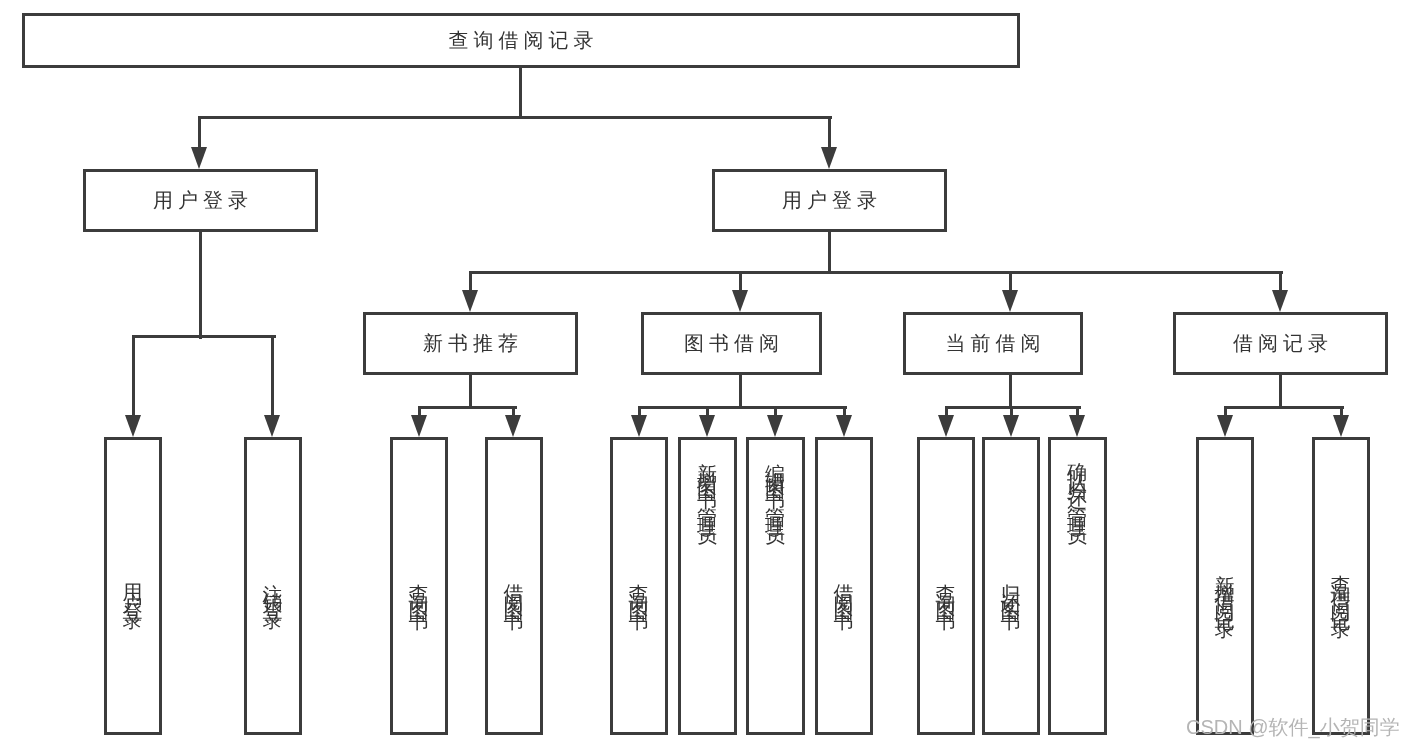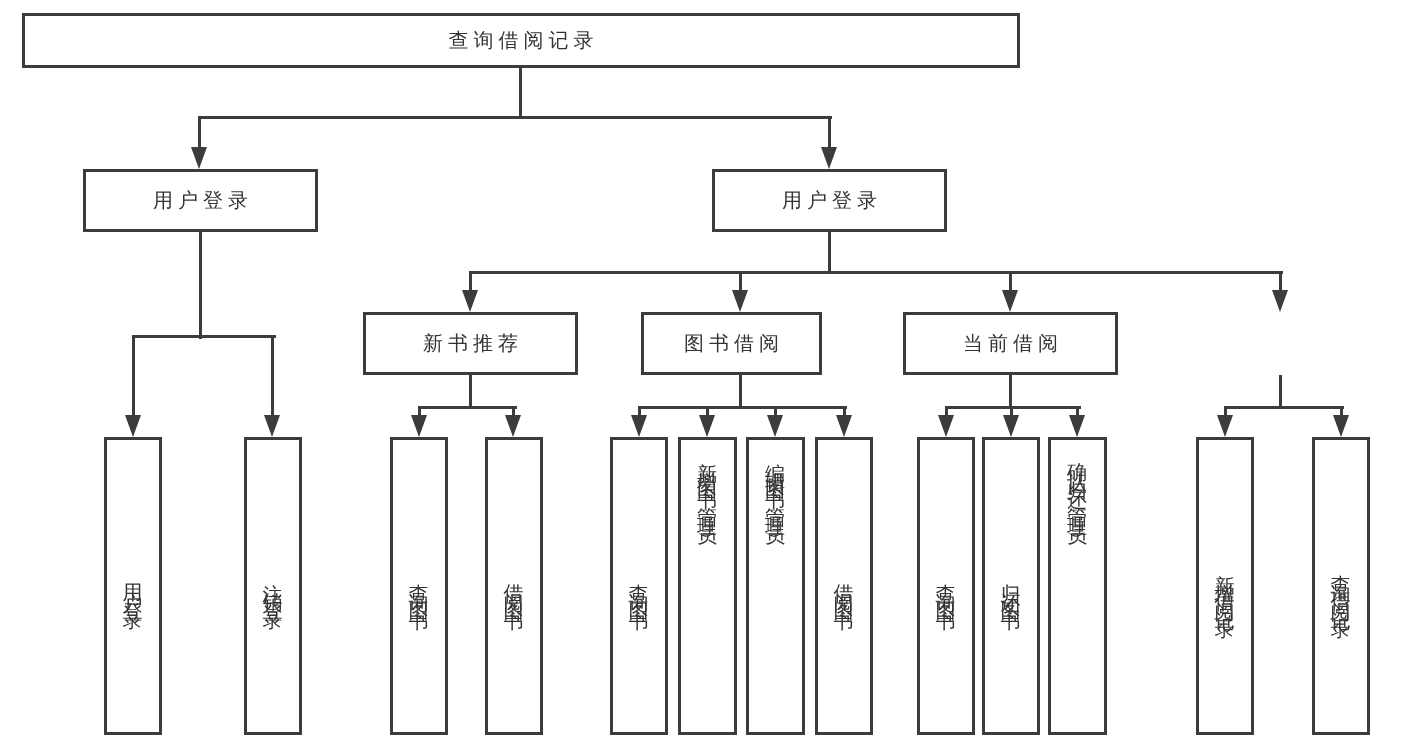--- a/index.html
+++ b/index.html
@@ -100,22 +100,25 @@
   <div class="arrow-down" style="left:1002px;top:290px;"></div>
   <div class="line" style="left:1279px;top:272px;width:3px;height:20px;"></div>
   <div class="arrow-down" style="left:1272px;top:290px;"></div>
 
   <div class="box h-box" style="left:363px;top:312px;width:215px;height:63px;">
     <span>新书推荐</span>
   </div>
   <div class="box h-box" style="left:633px;top:312px;width:181px;height:63px;margin-left:8px;">
     <span>图书借阅</span>
   </div>
-  <div class="box h-box" style="left:903px;top:312px;width:215px;height:63px;">
+  <div class="box h-box" style="left:903px;top:312px;width:180px;height:63px;">
     <span>当前借阅</span>
+  </div>
+  <div class="box h-box" style="left:1173px;top:312px;width:215px;height:63px;">
+    <span>借阅记录</span>
   </div>
 
   <div class="line" style="left:469px;top:375px;width:3px;height:34px;"></div>
   <div class="line" style="left:418px;top:406px;width:99px;height:3px;"></div>
   <div class="line" style="left:418px;top:407px;width:3px;height:10px;"></div>
   <div class="arrow-down" style="left:411px;top:415px;"></div>
   <div class="line" style="left:512px;top:407px;width:3px;height:10px;"></div>
   <div class="arrow-down" style="left:505px;top:415px;"></div>
 
   <div class="line" style="left:739px;top:375px;width:3px;height:34px;"></div>
@@ -178,14 +181,15 @@
   <div class="box v-box top-align" style="left:1048px;top:437px;width:59px;height:298px;">
     <span class="v-label">确认归还（管理员）</span>
   </div>
   <div class="box v-box" style="left:1196px;top:437px;width:58px;height:298px;">
     <span class="v-label">新增借阅记录</span>
   </div>
   <div class="box v-box" style="left:1312px;top:437px;width:58px;height:298px;">
     <span class="v-label">查询借阅记录</span>
   </div>
 
+  <div class="watermark">CSDN @软件_小贺同学</div>
 
 </div>
 
 </body></html>

